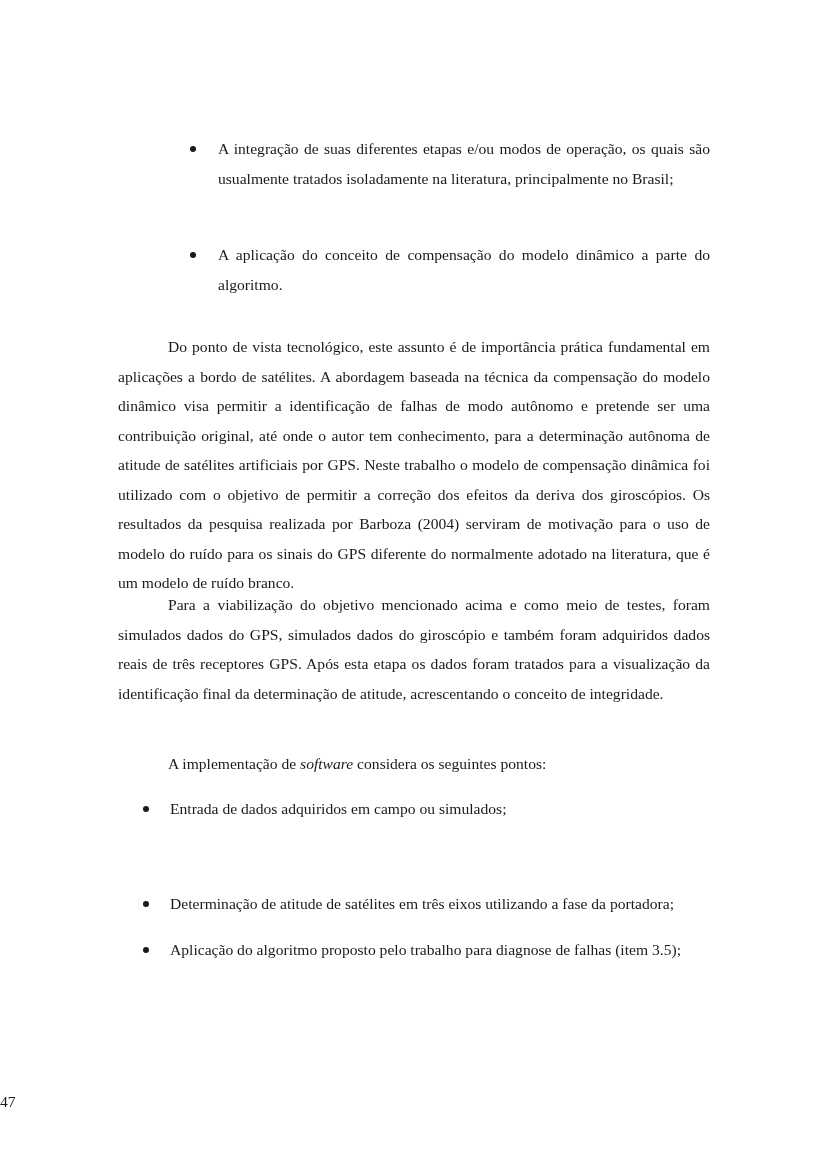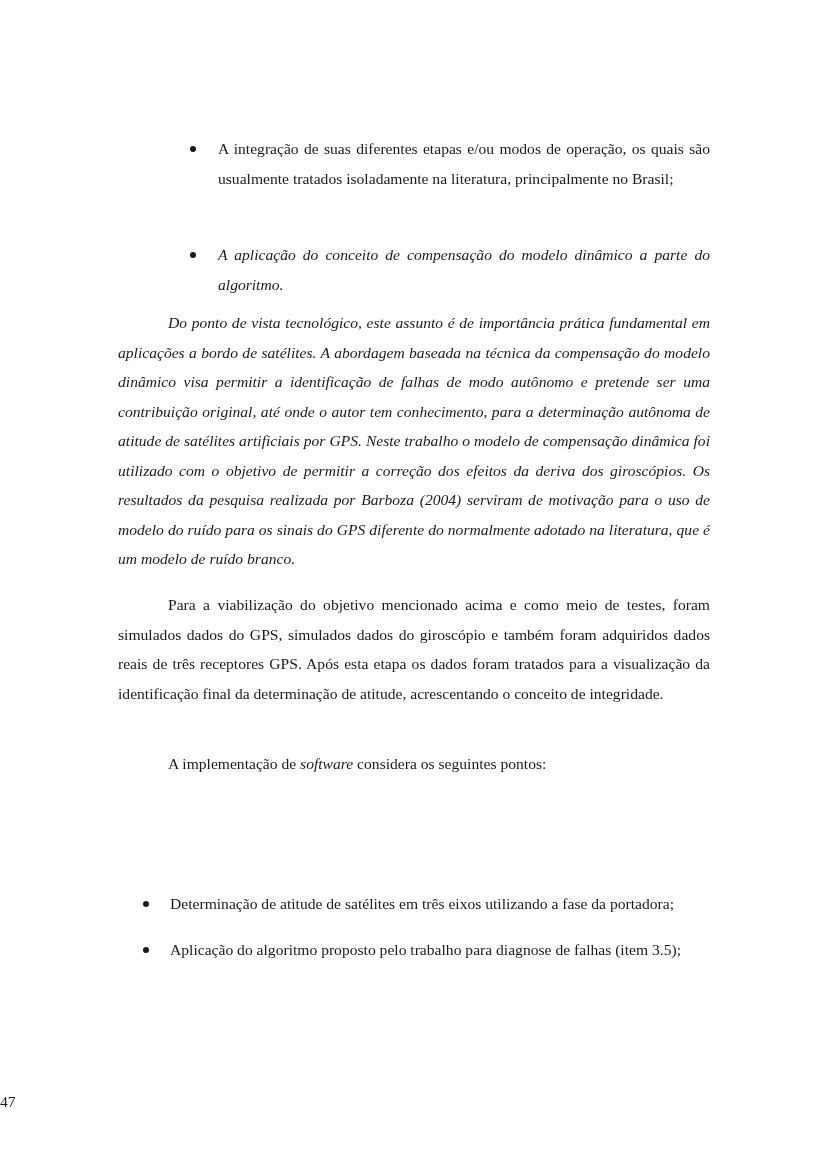--- a/index.html
+++ b/index.html
@@ -25,37 +25,41 @@
   </style>
 </head>
 <body>
 
 <div class="page">
 
   <div class="bullet b1" style="top:134px;">
     <span class="dot"></span>
     <p class="txt">A integração de suas diferentes etapas e/ou modos de operação, os quais são usualmente tratados isoladamente na literatura, principalmente no Brasil;</p>
   </div>
-  <div class="bullet b1" style="top:240px;font-style:italic;">
+  <div class="bullet b1" style="top:240px;">
     <span class="dot"></span>
     <p class="txt">A aplicação do conceito de compensação do modelo dinâmico a parte do algoritmo.</p>
   </div>
 
-  <div class="block para" style="top:308px;font-style:italic;">
+  <div class="block para" style="top:332px;">
     <p class="first">Do ponto de vista tecnológico, este assunto é de importância prática fundamental em aplicações a bordo de satélites. A abordagem baseada na técnica da compensação do modelo dinâmico visa permitir a identificação de falhas de modo autônomo e pretende ser uma contribuição original, até onde o autor tem conhecimento, para a determinação autônoma de atitude de satélites artificiais por GPS. Neste trabalho o modelo de compensação dinâmica foi utilizado com o objetivo de permitir a correção dos efeitos da deriva dos giroscópios. Os resultados da pesquisa realizada por Barboza (2004) serviram de motivação para o uso de modelo do ruído para os sinais do GPS diferente do normalmente adotado na literatura, que é um modelo de ruído branco.</p>
   </div>
 
   <div class="block para" style="top:590px;">
     <p class="first">Para a viabilização do objetivo mencionado acima e como meio de testes, foram simulados dados do GPS, simulados dados do giroscópio e também foram adquiridos dados reais de três receptores GPS. Após esta etapa os dados foram tratados para a visualização da identificação final da determinação de atitude, acrescentando o conceito de integridade.</p>
   </div>
 
   <div class="block indent-only" style="top:749px;">
     <p><span>A implementação de </span><em>software</em><span> considera os seguintes pontos:</span></p>
   </div>
 
+  <div class="bullet b2" style="top:794px;">
+    <span class="dot"></span>
+    <p class="txt">Entrada de dados adquiridos em campo ou simulados;</p>
+  </div>
   <div class="bullet b2" style="top:889px;">
     <span class="dot"></span>
     <p class="txt">Determinação de atitude de satélites em três eixos utilizando a fase da portadora;</p>
   </div>
   <div class="bullet b2" style="top:935px;">
     <span class="dot"></span>
     <p class="txt">Aplicação do algoritmo proposto pelo trabalho para diagnose de falhas (item 3.5);</p>
   </div>
 
   <div class="page-number">47</div>

